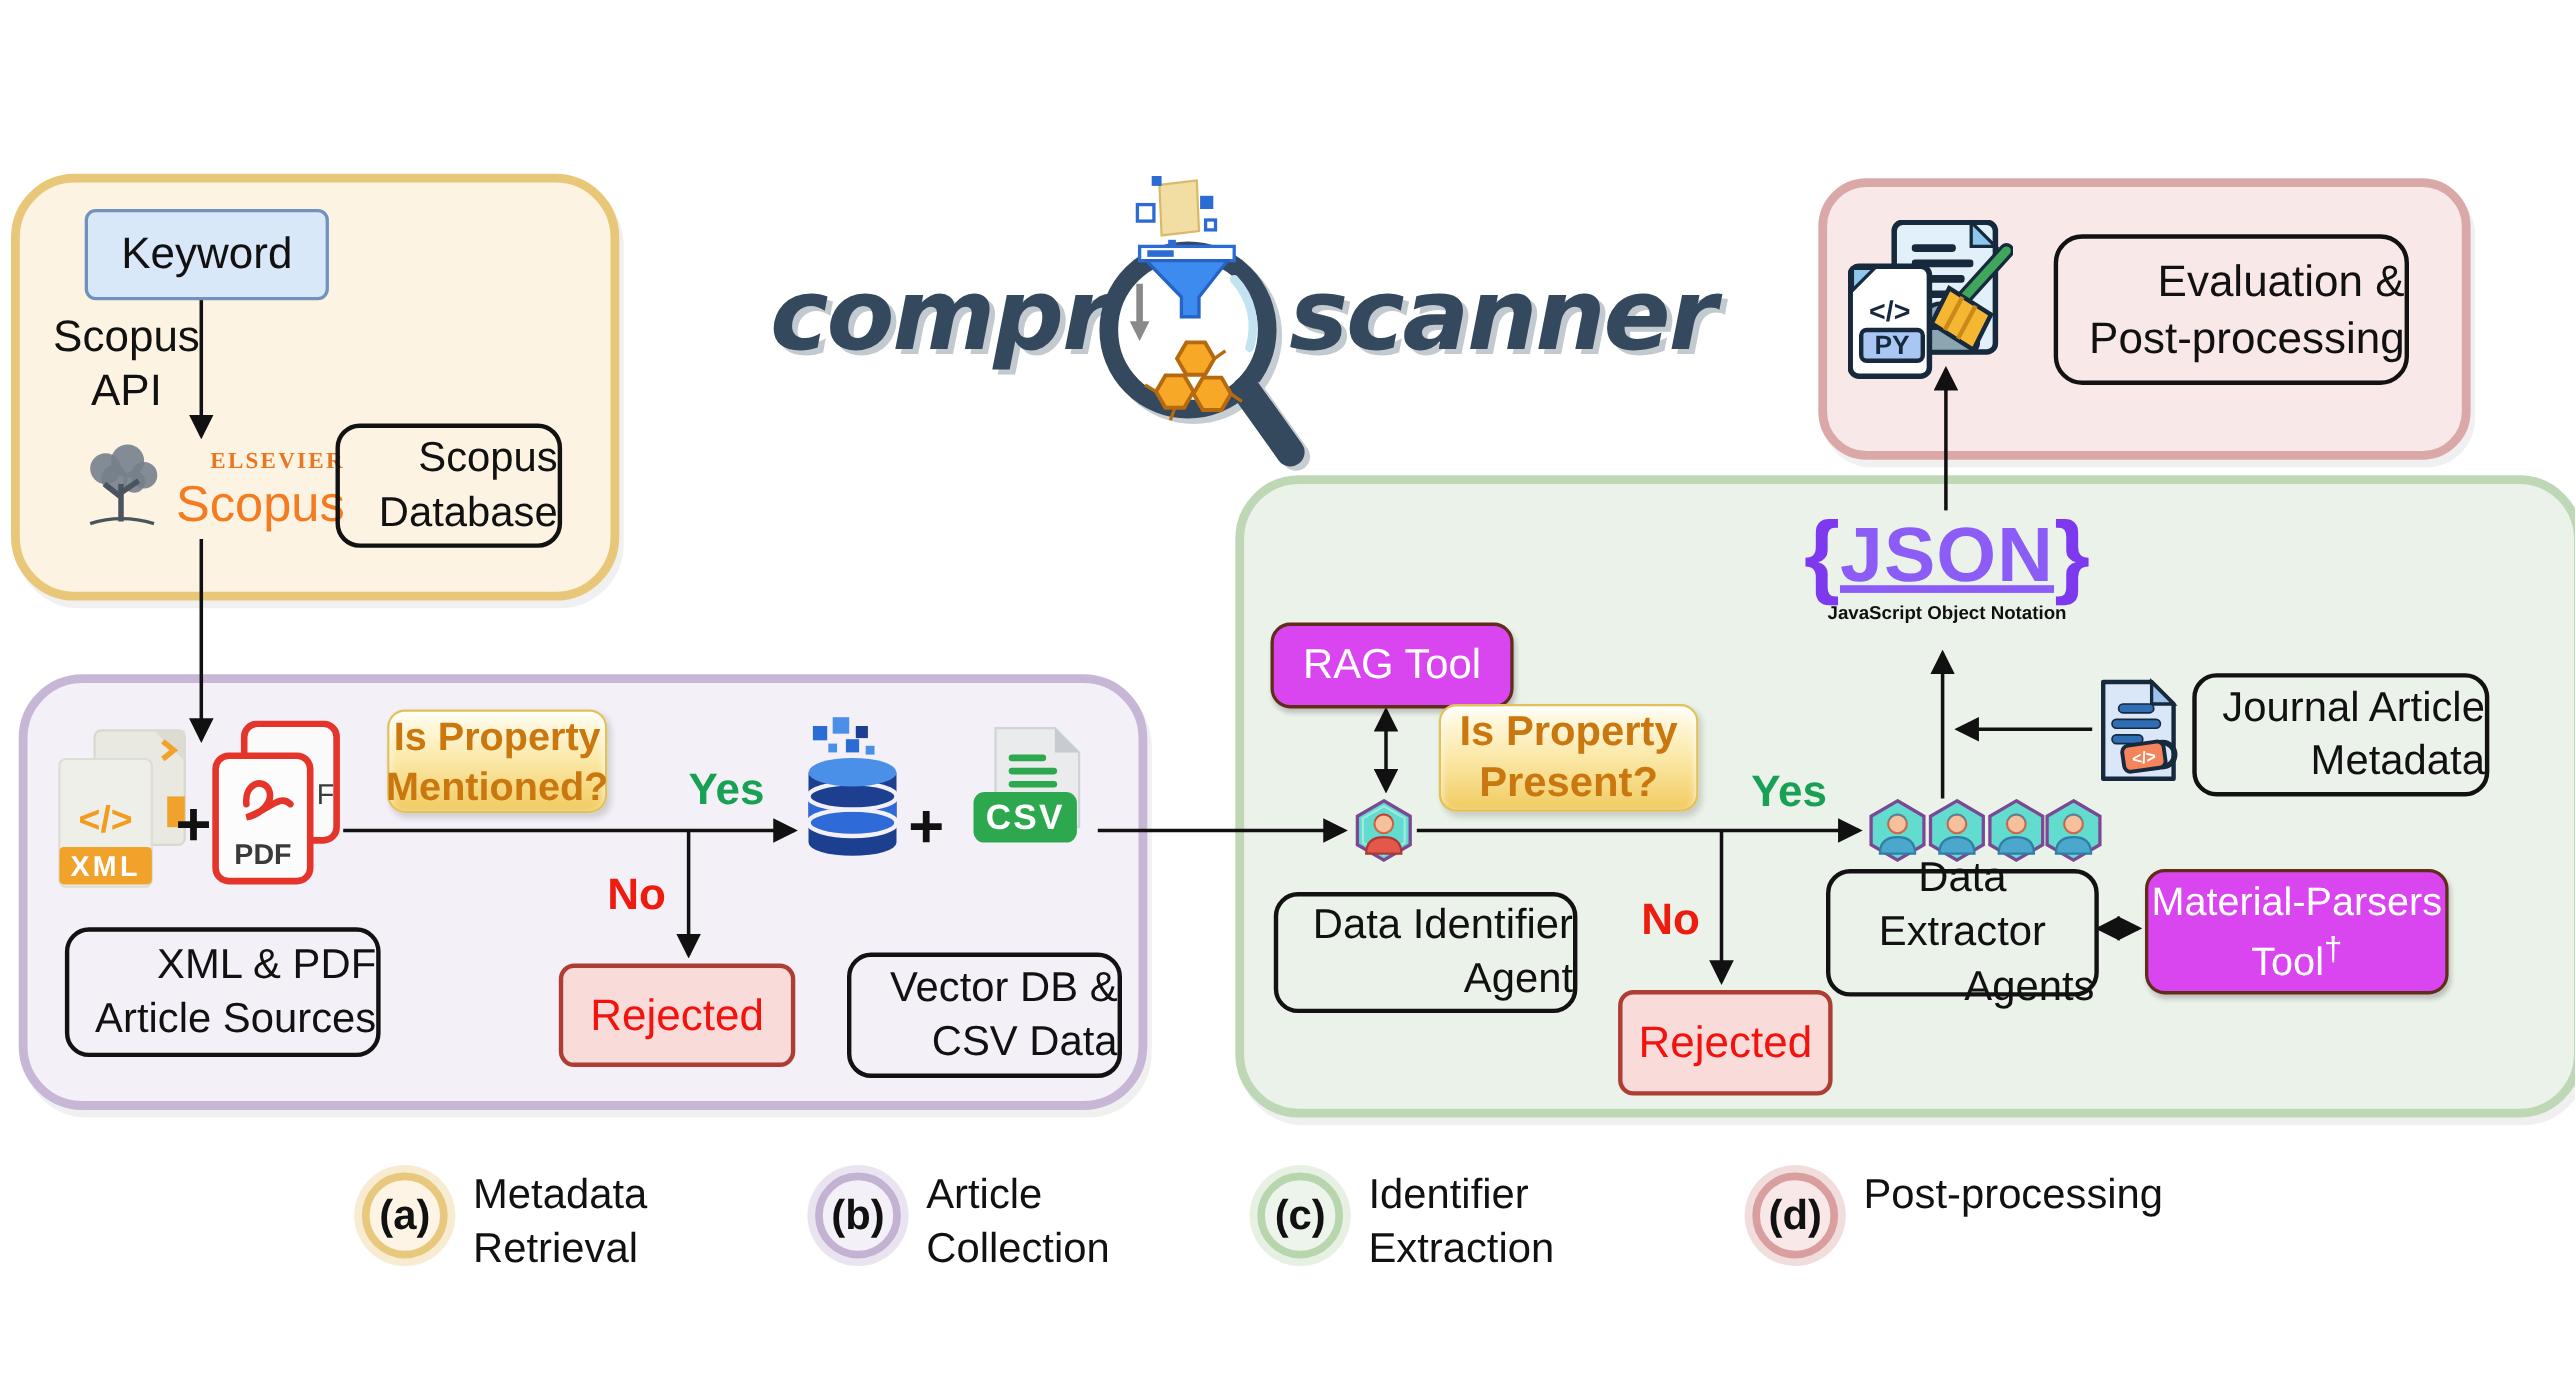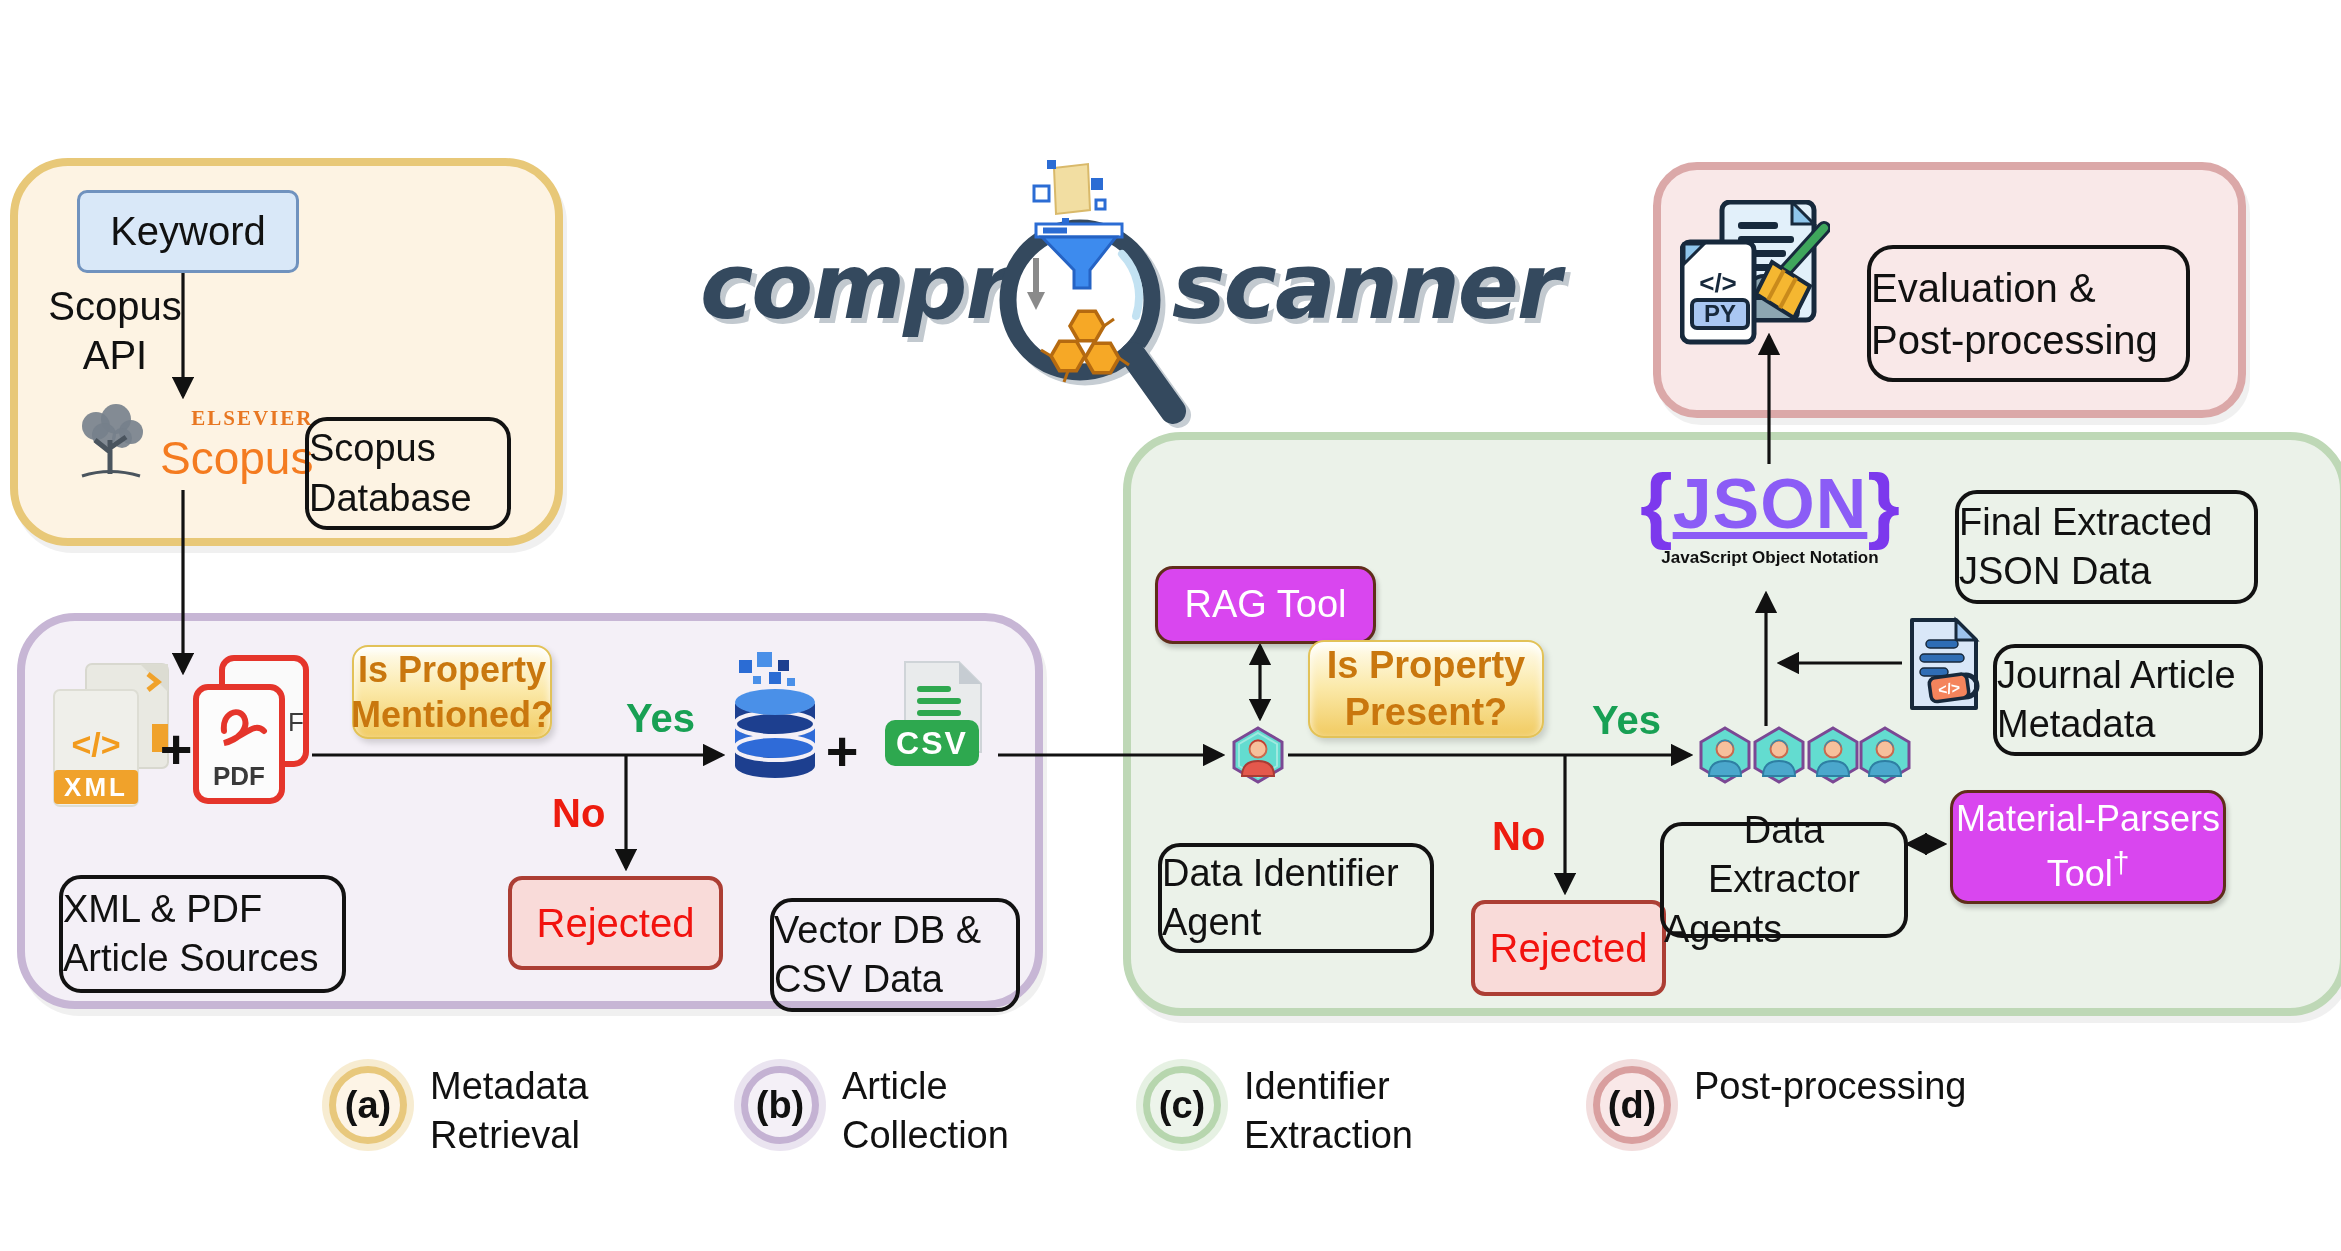--- a/index.html
+++ b/index.html
@@ -7,21 +7,21 @@
           font-family:"Liberation Sans",sans-serif;color:#111;}
   .abs{position:absolute;}
   
   .panel{position:absolute;border-radius:58px;box-shadow:4px 7px 0 rgba(0,0,0,0.06);}
   .panel-a{left:10px;top:158px;width:537px;height:372px;background:#FDF3E3;border:8px solid #E8C878;}
   .panel-b{left:17px;top:613px;width:1010px;height:380px;background:#F4F0F7;border:8px solid #C7B6D5;}
   .panel-c{left:1123px;top:432px;width:1209px;height:568px;background:#EBF2E9;border:8px solid #BED8B6;}
   .panel-d{left:1653px;top:162px;width:577px;height:240px;background:#F9E8E8;border:8px solid #DBA8A8;border-radius:44px;}
   
   .bbox{position:absolute;border:4px solid #121212;border-radius:22px;display:flex;flex-direction:column;
-        align-items:flex-start;justify-content:center;font-size:38px;line-height:1.3;text-align:center;z-index:6;margin-top:32px;}
+        align-items:flex-end;justify-content:center;font-size:38px;line-height:1.3;text-align:center;z-index:6;}
   
   .qbox{position:absolute;border-radius:16px;border:2px solid #E2C258;
         background:linear-gradient(180deg,#FFFDF1 0%,#FBE9A9 48%,#F1CB62 100%);
         box-shadow:inset 0 4px 8px rgba(255,255,255,.9),3px 4px 6px rgba(0,0,0,.15);
         display:flex;flex-direction:column;align-items:center;justify-content:center;
         font-weight:bold;color:#C9770E;text-align:center;line-height:1.25;z-index:6;}
   .brown{position:absolute;background:#d946ef;border:3px solid #602D1B;border-radius:18px;color:#fff;
          display:flex;flex-direction:column;align-items:center;justify-content:center;font-size:38px;
          line-height:1.3;box-shadow:2px 4px 5px rgba(0,0,0,.2);z-index:6;}
   .rej{position:absolute;background:#F9DBD9;border:4px solid #AC3E34;border-radius:14px;color:#F2120E;
@@ -251,24 +251,20 @@
   </div>
 
   <div class="abs" style="left:1650px;top:462px;width:240px;z-index:6;">
     <div class="jsonrow">
       <span class="jsonbrace">{</span>
       <span class="jsonword">JSON</span>
       <span class="jsonbrace">}</span>
     </div>
     <div class="jsonsub">JavaScript Object Notation</div>
   </div>
-  <div class="bbox" style="left:1955px;top:458px;width:295px;height:106px;">
-    <span>Final Extracted</span>
-    <span>JSON Data</span>
-  </div>
   <svg class="icon" style="left:1908px;top:616px;" width="72" height="96" viewBox="0 0 72 96">
     <path d="M4,4 H48 L68,24 V92 H4 Z" fill="#D9E7F8" stroke="#17293C" stroke-width="4" stroke-linejoin="round"></path>
     <path d="M48,4 L68,24 H48 Z" fill="#9CC3EE" stroke="#17293C" stroke-width="3"></path>
     <rect x="18" y="24" width="32" height="8" rx="4" fill="#2F6DB5" stroke="#17293C" stroke-width="1.5"></rect>
     <rect x="12" y="38" width="44" height="8" rx="4" fill="#2F6DB5" stroke="#17293C" stroke-width="1.5"></rect>
     <rect x="12" y="52" width="28" height="8" rx="4" fill="#2F6DB5" stroke="#17293C" stroke-width="1.5"></rect>
     <circle cx="58" cy="70" r="11" fill="none" stroke="#17293C" stroke-width="5"></circle>
     <g transform="rotate(-8 40 72)">
       <rect x="22" y="60" width="38" height="24" rx="6" fill="#F4845C" stroke="#17293C" stroke-width="3.5"></rect>
       <text x="41" y="78" font-size="15" font-weight="bold" fill="#fff" text-anchor="middle">&lt;/&gt;</text>

